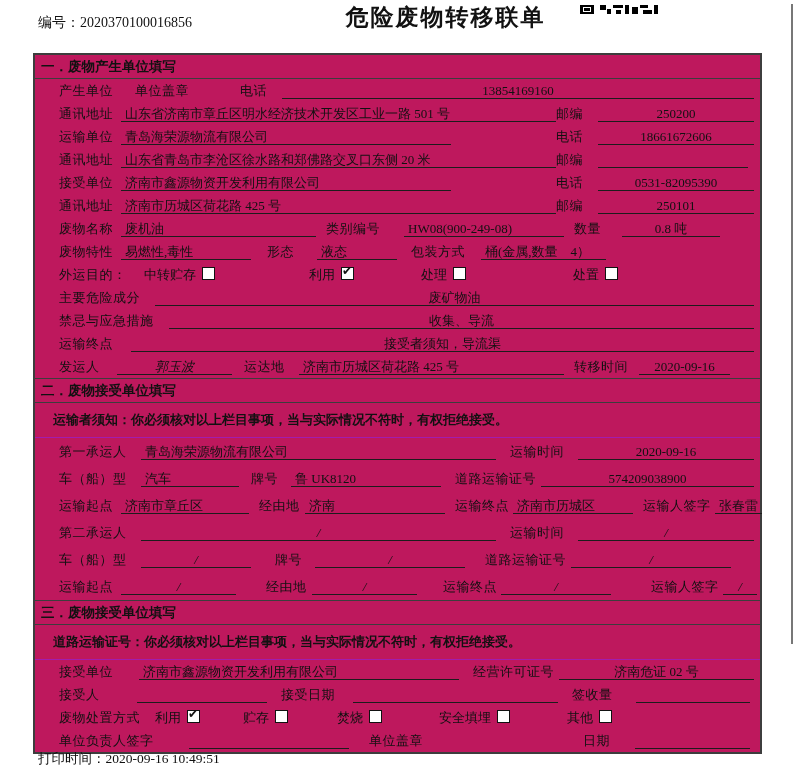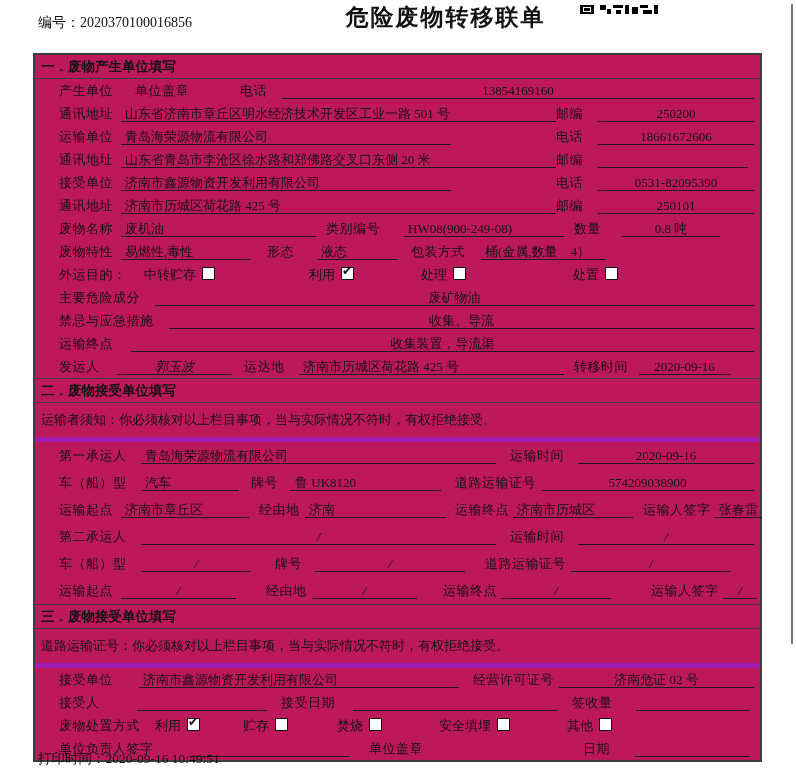--- a/index.html
+++ b/index.html
@@ -5,21 +5,21 @@
   html,body{margin:0;padding:0;background:#ffffff;}
   body{width:796px;height:768px;position:relative;font-family:"Liberation Serif","DejaVu Serif",serif;color:#111;overflow:hidden;}
   .top{position:relative;height:53px;}
   .serial{position:absolute;left:38px;top:14px;font-size:14px;white-space:nowrap;}
   .title{position:absolute;left:0;right:0;top:2px;text-align:center;padding-left:95px;font-family:"Liberation Sans","DejaVu Sans",sans-serif;font-weight:bold;font-size:23px;letter-spacing:2px;}
   .qr{position:absolute;left:580px;top:0;}
   .edge{position:absolute;right:3px;top:4px;width:2px;height:640px;background:#777;}
   .doc{position:absolute;left:33px;top:53px;width:729px;border:2px solid #3d3d3d;box-sizing:border-box;background:#be185d;}
   .sec-h{height:23px;line-height:23px;padding-left:6px;font-family:"Liberation Sans","DejaVu Sans",sans-serif;font-weight:bold;font-size:13.5px;border-bottom:1px solid #3d3d3d;}
   .sec-h.mid{border-top:1px solid #3d3d3d;}
-  .notice{height:34px;line-height:34px;padding-left:6px;font-size:13px;border-bottom:5px solid #a21caf;white-space:nowrap;}
+  .notice{height:34px;line-height:34px;padding-left:18px;font-size:13px;border-bottom:1px solid #a21caf;white-space:nowrap;font-weight:bold;}
   .row{display:flex;align-items:center;padding-left:24px;font-size:13px;box-sizing:border-box;}
   .r1 .row{height:23px;}
   .r2 .row{height:27px;}
   .r3 .row{height:23px;}
   .lbl{white-space:nowrap;flex:none;letter-spacing:0.5px;}
   .val{border-bottom:1px solid #1c1c1c;height:17px;line-height:17px;padding:0 4px;box-sizing:border-box;flex:none;white-space:nowrap;overflow:visible;}
   .val.fl{flex:1;margin-right:6px;text-align:center;}
   .val.ctr{text-align:center;font-style:italic;}
   .sp{flex:none;}
   .cb{display:inline-block;width:11px;height:11px;border:1.4px solid #111;position:relative;vertical-align:-1px;margin-left:6px;background:#fff;}
@@ -136,21 +136,21 @@
       <span class="val fl">废矿物油</span>
     </div>
 
     <div class="row">
       <span class="lbl" style="width:110px">禁忌与应急措施</span>
       <span class="val fl">收集、导流</span>
     </div>
 
     <div class="row">
       <span class="lbl" style="width:72px">运输终点</span>
-      <span class="val fl">收集装置，导流渠</span>
+      <span class="val fl">接受者须知，导流渠</span>
     </div>
 
     <div class="row">
       <span class="lbl" style="width:58px">发运人</span>
       <span class="val ctr" style="width:115px">郭玉波</span>
       <span class="lbl" style="width:55px;padding-left:12px">运达地</span>
       <span class="val" style="width:265px">济南市历城区荷花路 425 号</span>
       <span class="lbl" style="width:65px;padding-left:10px">转移时间</span>
       <span class="val fl" style="margin-right:30px">2020-09-16</span>
     </div>

